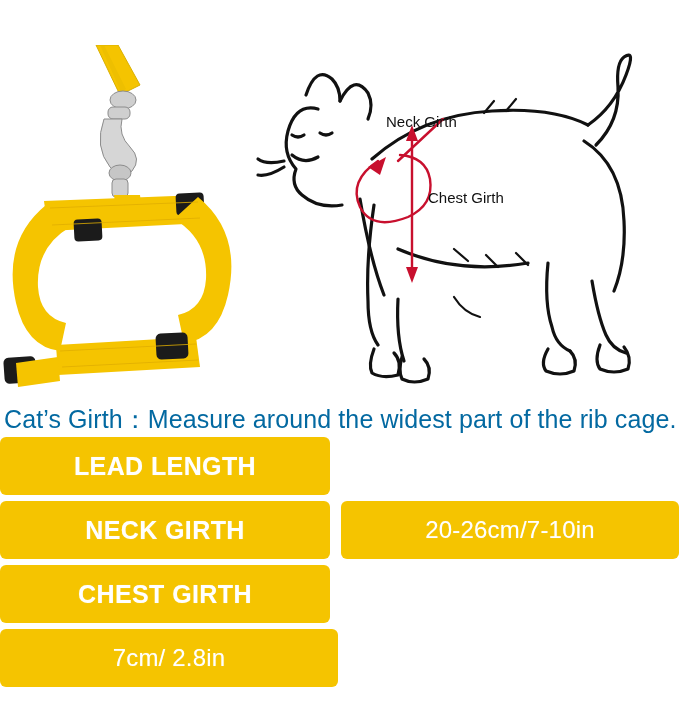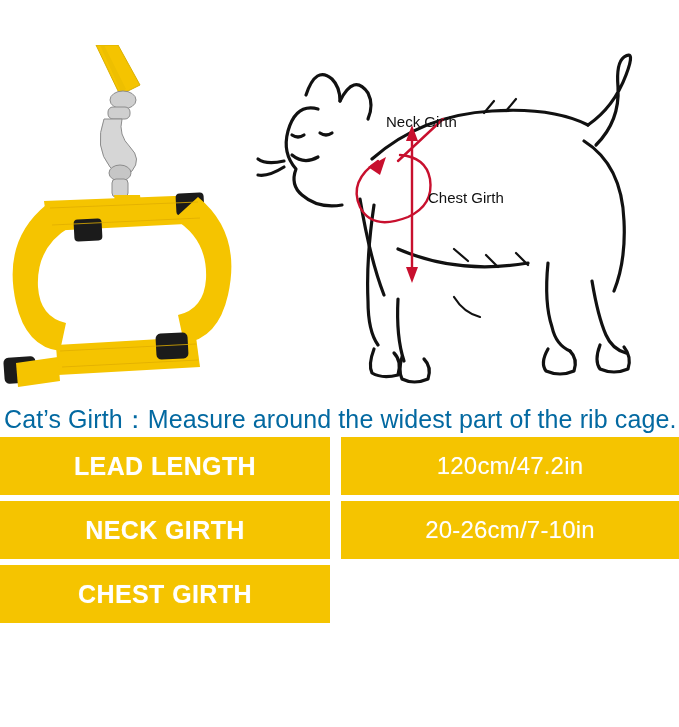--- a/index.html
+++ b/index.html
@@ -64,21 +64,21 @@
     top: 392px;
     width: 679px;
   }
   .spec-row {
     display: flex;
     height: 58px;
     margin-bottom: 6px;
   }
   .spec-cell {
     background: #F5C400;
-    border-radius: 0;
+    border-radius: 6px;
     display: flex;
     align-items: center;
     justify-content: center;
     color: #ffffff;
     text-shadow: 0 0 1px rgba(255,255,255,0.4);
   }
   .spec-key {
     width: 330px;
     margin-right: 11px;
     font-size: 25px;
@@ -204,30 +204,30 @@
       </svg>
     </div>
   </div>
 
   <div class="caption">Cat’s Girth：Measure around the widest part of the rib cage.</div>
 
   <div class="spec-table">
 
     <div class="spec-row">
       <div class="spec-cell spec-key">LEAD LENGTH</div>
-      <div class="spec-cell spec-val">120cm/47.2in</div>
     </div>
 
     <div class="spec-row">
       <div class="spec-cell spec-key">NECK GIRTH</div>
       <div class="spec-cell spec-val">20-26cm/7-10in</div>
     </div>
 
     <div class="spec-row">
       <div class="spec-cell spec-key">CHEST GIRTH</div>
     </div>
 
     <div class="spec-row">
+      <div class="spec-cell spec-val">7cm/ 2.8in</div>
     </div>
 
 
   </div>
 </div>
 
 </body></html>

